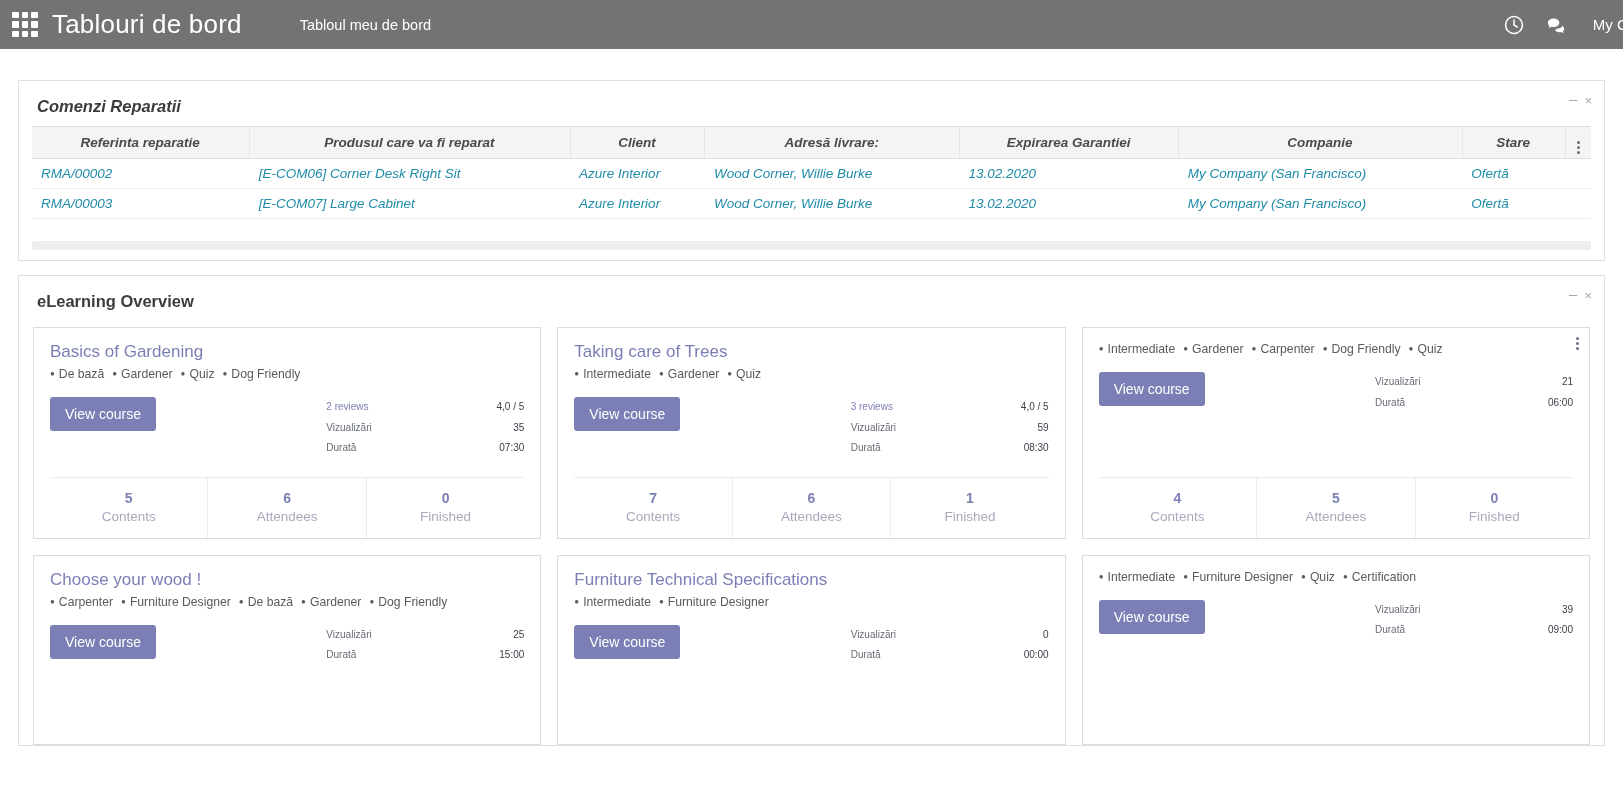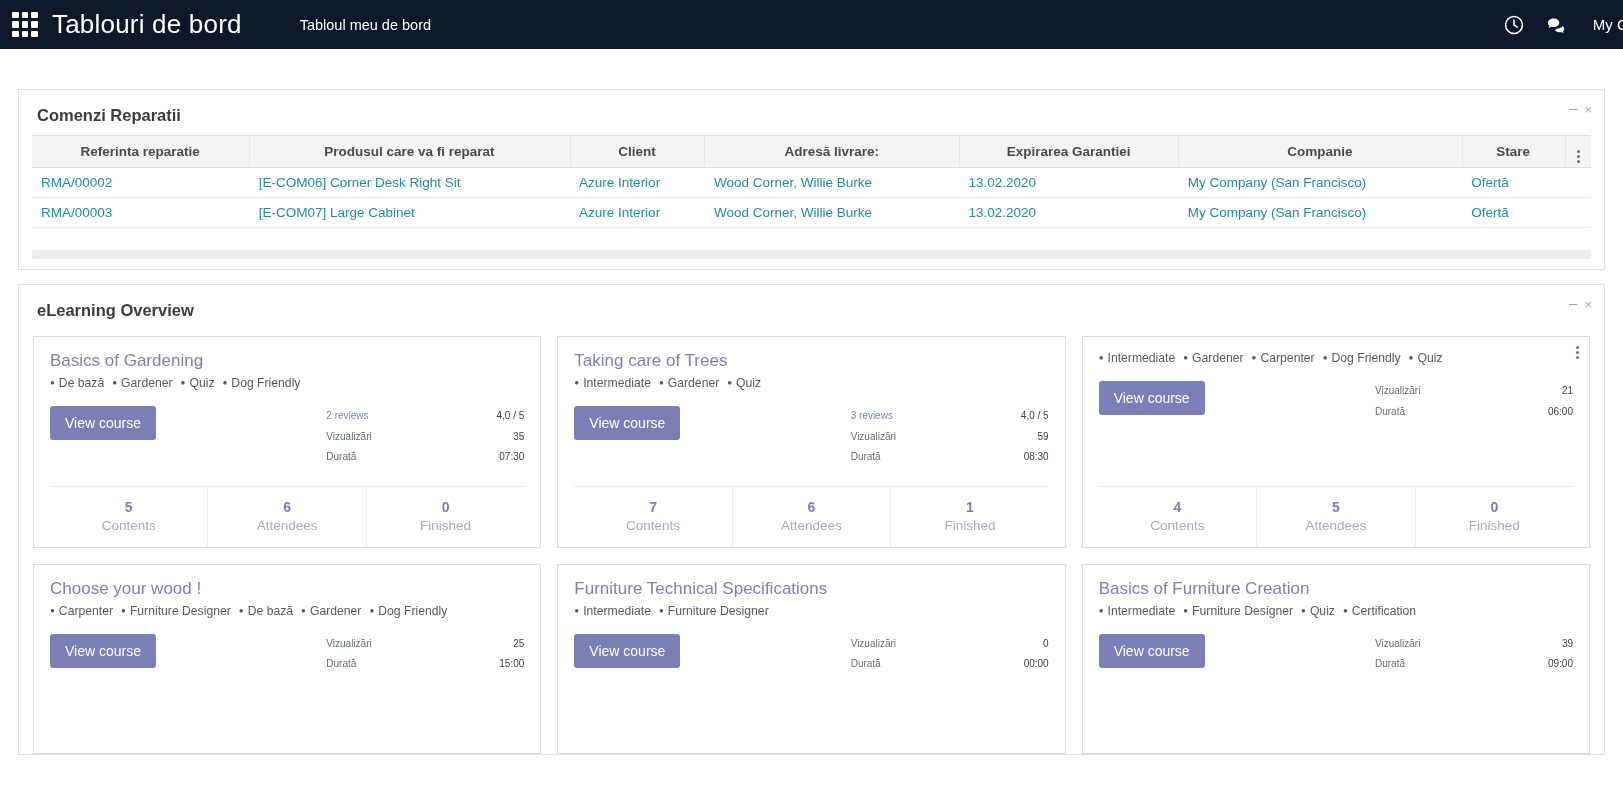--- a/index.html
+++ b/index.html
@@ -6,21 +6,21 @@
   html, body {
     width: 1623px; height: 788px;
     background: #ffffff;
     font-family: "Liberation Sans", sans-serif;
     overflow: hidden;
   }
 
   
   .topbar {
     height: 49px;
-    background: #0f172a;
+    background: #737373;
     display: flex;
     align-items: center;
     position: relative;
     color: #ffffff;
   }
   .apps-icon {
     width: 26px; height: 26px;
     margin-left: 12px; margin-right: 14px;
     display: grid;
     grid-template-columns: repeat(3, 1fr);
@@ -279,21 +279,21 @@
     <svg class="tb-icon" viewBox="0 0 24 24">
       <path d="M3.2 9.6c0-2.6 2.8-4.6 6.2-4.6s6.2 2 6.2 4.6-2.8 4.6-6.2 4.6c-.8 0-1.6-.1-2.3-.3l-3.1 1.5.8-2.3c-1-.9-1.6-2.1-1.6-3.5z" fill="#ffffff"></path>
       <path d="M12.6 16.2c2.9 0 5.3-1.2 6.4-3 1.2.8 1.9 1.9 1.9 3.1 0 1-.5 2-1.3 2.7l.7 1.9-2.6-1.2c-.6.2-1.3.3-2 .3-2.3 0-4.3-1.1-5-2.7.6-.1 1.3-.2 1.9-.4z" fill="#ffffff"></path>
     </svg>
     <div class="user-name">My Comp</div>
   </div>
 </div>
 
 <div class="page">
 
-  <div class="panel" style="margin-top:40px;">
+  <div class="panel" style="margin-top:31px;font-style:italic;">
     <div class="panel-head">
       <div class="panel-title">Comenzi Reparatii</div>
       <div class="panel-ctrls">
         <span class="ctrl-min">–</span>
         <span class="ctrl-close">×</span>
       </div>
     </div>
 
     <div class="table-wrap">
       <table class="lst">
@@ -495,21 +495,20 @@
                 <span class="m-val">0</span>
               </div>
               <div class="metric-row">
                 <span class="m-lab">Durată</span>
                 <span class="m-val">00:00</span>
               </div>
             </div>
           </div>
         </div>
         <div class="course">
-          <div class="course-title">Basics of Furniture Creation</div>
           <div class="tags"><span class="tg">Intermediate</span><span class="tg">Furniture Designer</span><span class="tg">Quiz</span><span class="tg">Certification</span></div>
           <div class="course-mid">
             <button class="btn-view">View course</button>
             <div class="metrics">
               <div class="metric-row">
                 <span class="m-lab">Vizualizări</span>
                 <span class="m-val">39</span>
               </div>
               <div class="metric-row">
                 <span class="m-lab">Durată</span>

